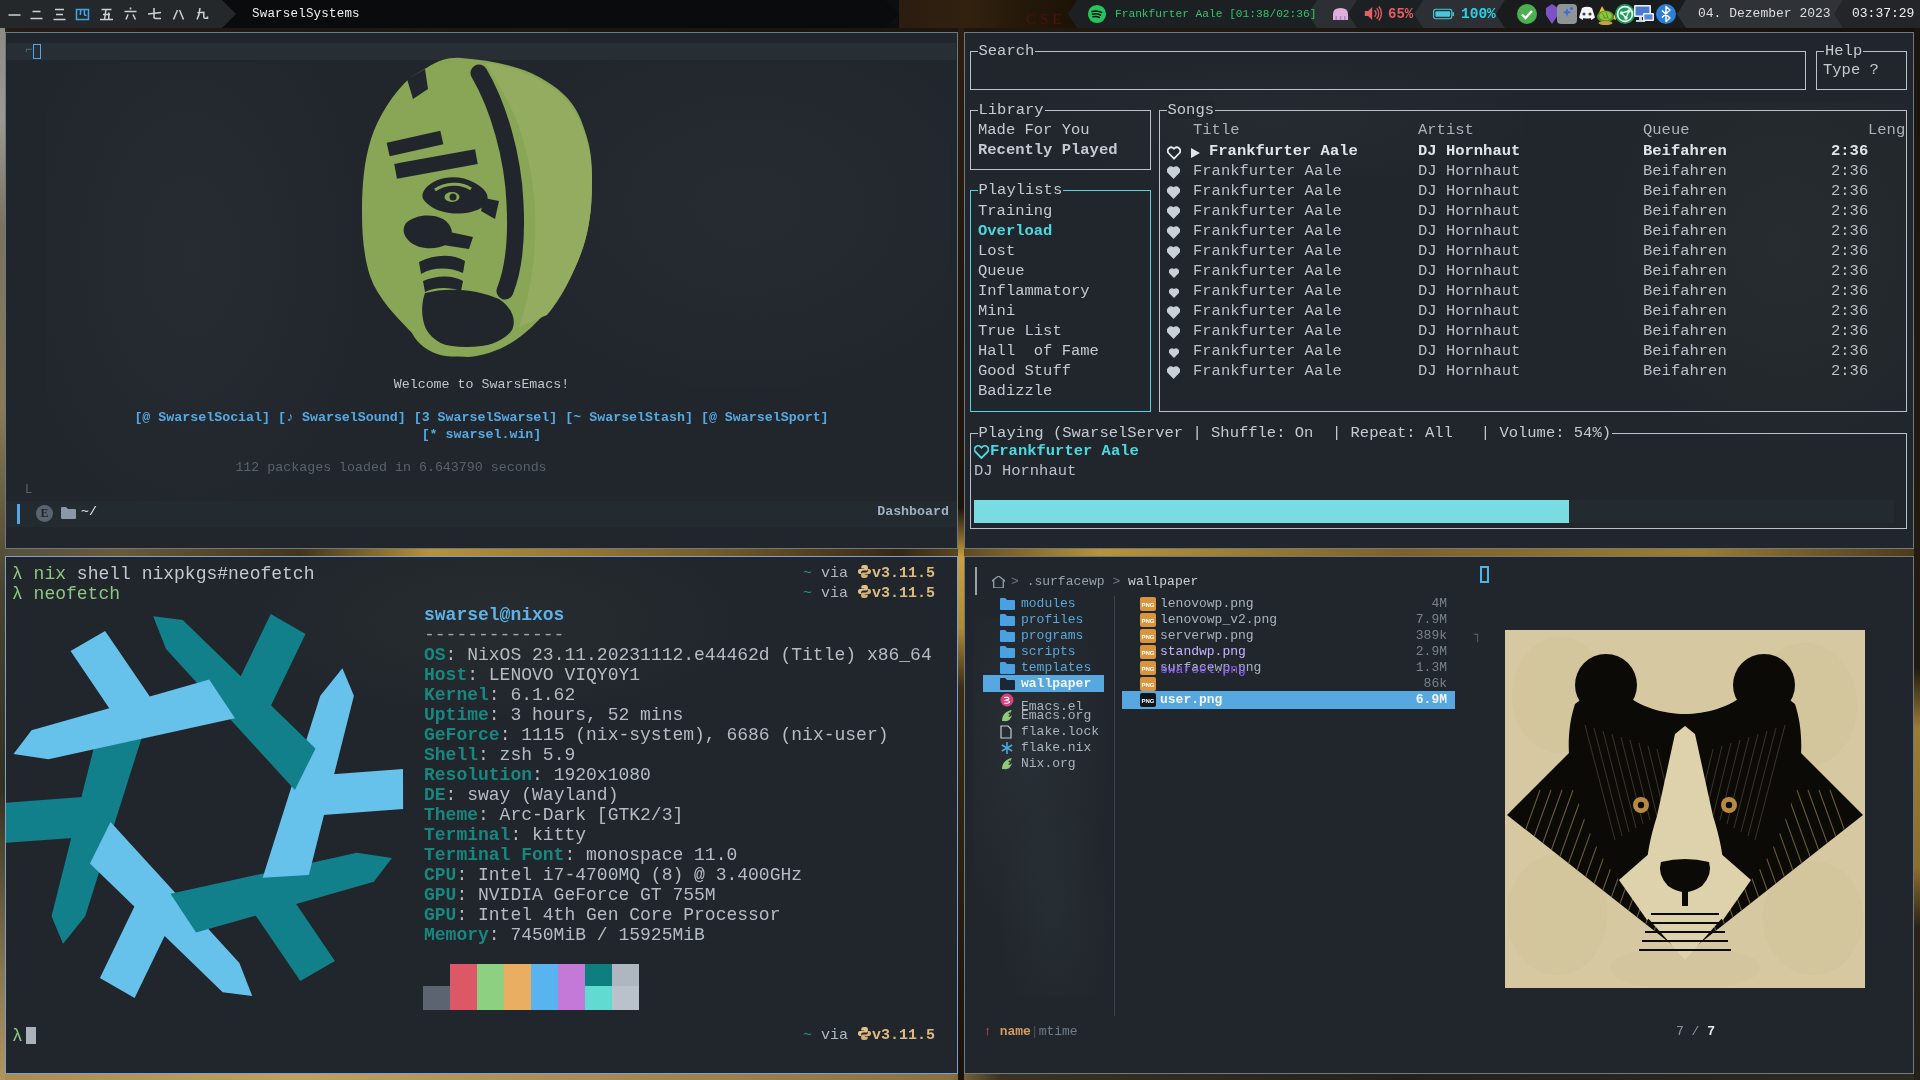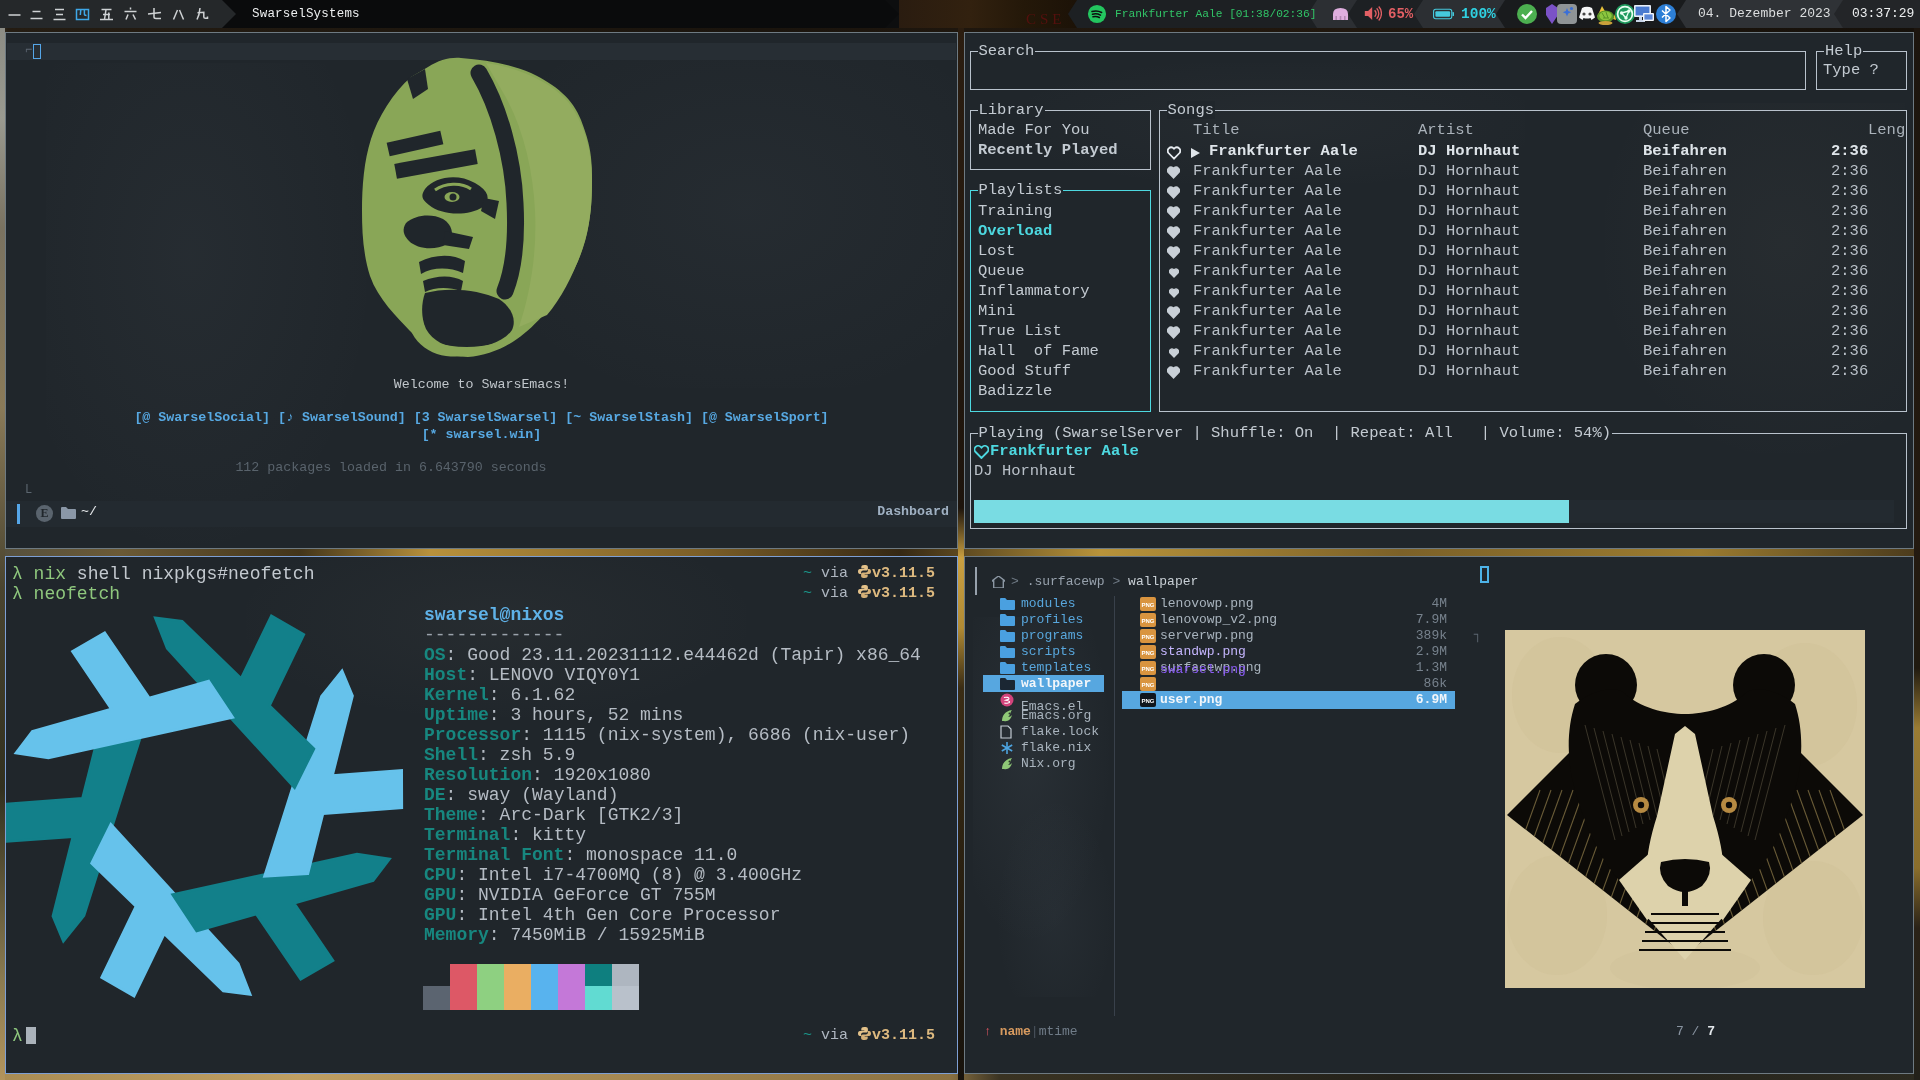--- a/index.html
+++ b/index.html
@@ -465,25 +465,25 @@
           <polygon points="101,172.5 143,173.5 73,342 51,365 43,340 69,265 2,264 5,228 81.4,229" fill="#66c2eb" stroke="#66c2eb" stroke-width="2.5" stroke-linejoin="miter" transform="rotate(-60 196.5 246.5)"></polygon>
           <polygon points="101,172.5 143,173.5 73,342 51,365 43,340 69,265 2,264 5,228 81.4,229" fill="#12808a" stroke="#12808a" stroke-width="2.5" stroke-linejoin="miter" transform="rotate(-120 196.5 246.5)"></polygon>
           <polygon points="101,172.5 143,173.5 73,342 51,365 43,340 69,265 2,264 5,228 81.4,229" fill="#66c2eb" stroke="#66c2eb" stroke-width="2.5" stroke-linejoin="miter" transform="rotate(-180 196.5 246.5)"></polygon>
           <polygon points="101,172.5 143,173.5 73,342 51,365 43,340 69,265 2,264 5,228 81.4,229" fill="#12808a" stroke="#12808a" stroke-width="2.5" stroke-linejoin="miter" transform="rotate(-240 196.5 246.5)"></polygon>
           <polygon points="101,172.5 143,173.5 73,342 51,365 43,340 69,265 2,264 5,228 81.4,229" fill="#66c2eb" stroke="#66c2eb" stroke-width="2.5" stroke-linejoin="miter" transform="rotate(-300 196.5 246.5)"></polygon>
         </g>
       </svg>
     </div>
   <div class="tl bold" style="left:418px;top:48px;color:#5fb2e8">swarsel@nixos</div>
   <div class="tl" style="left:418px;top:68px;color:#9aa2ab">-------------</div>
-  <div class="tl" style="left:418px;top:88px"><span class="tkey">OS</span><span class="tval">: Good 23.11.20231112.e44462d (Tapir) x86_64</span></div>
+  <div class="tl" style="left:418px;top:88px"><span class="tkey">OS</span><span class="tval">: NixOS 23.11.20231112.e44462d (Title) x86_64</span></div>
   <div class="tl" style="left:418px;top:108px"><span class="tkey">Host</span><span class="tval">: LENOVO VIQY0Y1</span></div>
   <div class="tl" style="left:418px;top:128px"><span class="tkey">Kernel</span><span class="tval">: 6.1.62</span></div>
   <div class="tl" style="left:418px;top:148px"><span class="tkey">Uptime</span><span class="tval">: 3 hours, 52 mins</span></div>
-  <div class="tl" style="left:418px;top:168px"><span class="tkey">Processor</span><span class="tval">: 1115 (nix-system), 6686 (nix-user)</span></div>
+  <div class="tl" style="left:418px;top:168px"><span class="tkey">GeForce</span><span class="tval">: 1115 (nix-system), 6686 (nix-user)</span></div>
   <div class="tl" style="left:418px;top:188px"><span class="tkey">Shell</span><span class="tval">: zsh 5.9</span></div>
   <div class="tl" style="left:418px;top:208px"><span class="tkey">Resolution</span><span class="tval">: 1920x1080</span></div>
   <div class="tl" style="left:418px;top:228px"><span class="tkey">DE</span><span class="tval">: sway (Wayland)</span></div>
   <div class="tl" style="left:418px;top:248px"><span class="tkey">Theme</span><span class="tval">: Arc-Dark [GTK2/3]</span></div>
   <div class="tl" style="left:418px;top:268px"><span class="tkey">Terminal</span><span class="tval">: kitty</span></div>
   <div class="tl" style="left:418px;top:288px"><span class="tkey">Terminal Font</span><span class="tval">: monospace 11.0</span></div>
   <div class="tl" style="left:418px;top:308px"><span class="tkey">CPU</span><span class="tval">: Intel i7-4700MQ (8) @ 3.400GHz</span></div>
   <div class="tl" style="left:418px;top:328px"><span class="tkey">GPU</span><span class="tval">: NVIDIA GeForce GT 755M</span></div>
   <div class="tl" style="left:418px;top:348px"><span class="tkey">GPU</span><span class="tval">: Intel 4th Gen Core Processor</span></div>
   <div class="tl" style="left:418px;top:368px"><span class="tkey">Memory</span><span class="tval">: 7450MiB / 15925MiB</span></div>

